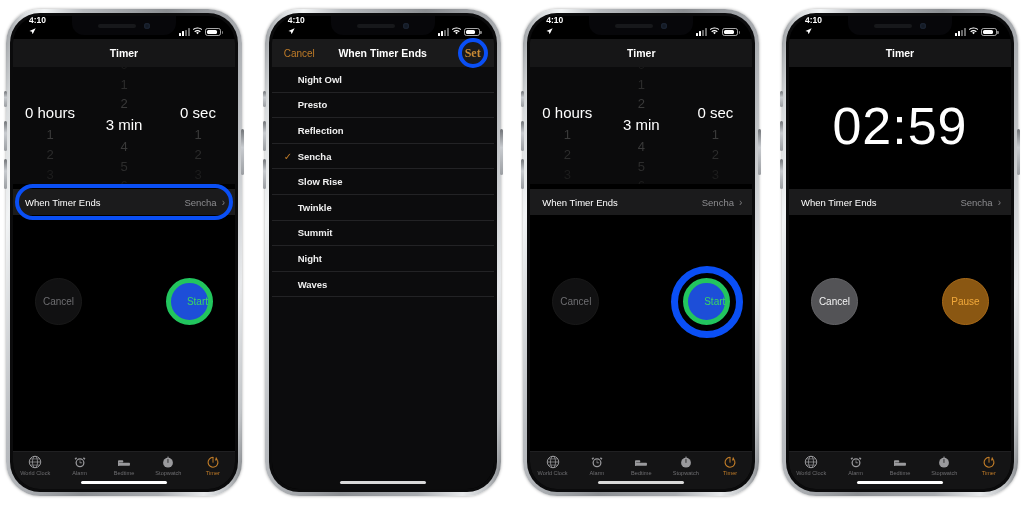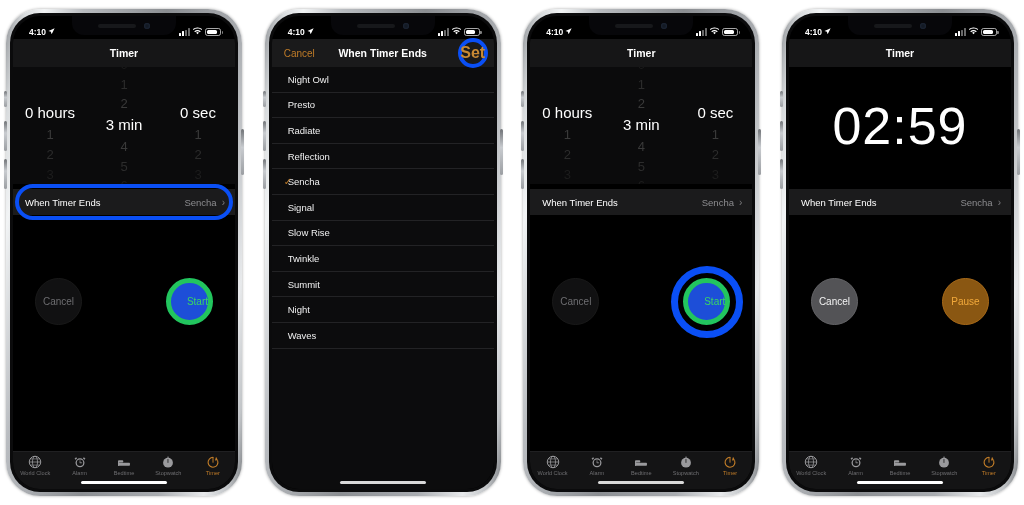--- a/index.html
+++ b/index.html
@@ -85,21 +85,21 @@
     height: 23px;
     flex: 0 0 auto;
     display: flex; align-items: flex-end;
     justify-content: space-between;
     padding: 0 14px 2px 16px;
     color: #fff;
     font-size: 8.5px;
     font-weight: bold;
     z-index: 20;
   }
-  .sb-left { display: flex; align-items: flex-start; gap: 2px; }
+  .sb-left { display: flex; align-items: flex-start; gap: 2px; flex-direction: column; }
   .sb-right { display: flex; align-items: center; gap: 3px; }
   .loc-arrow { display: inline-block; }
   .bars { display: flex; align-items: flex-end; gap: 1px; height: 7px; }
   .bars i { width: 2px; background: #fff; border-radius: .5px; display:block; }
   .bars i:nth-child(1){ height: 3px; }
   .bars i:nth-child(2){ height: 4.5px; }
   .bars i:nth-child(3){ height: 6px; background:#6a6a6a; }
   .bars i:nth-child(4){ height: 7.5px; background:#6a6a6a; }
   .batt {
     width: 16px; height: 8px;
@@ -141,21 +141,21 @@
     position: absolute; right: 6px; top: 50%;
     transform: translateY(-50%);
     width: 30px; height: 30px;
     display: flex; align-items: center; justify-content: center;
   }
   .set-ring {
     position: absolute; inset: 0;
     border: 4px solid #0a4ff5;
     border-radius: 50%;
   }
-  .set-label { position: relative; color:#c98a34; font-size:16px; z-index:2; }
+  .set-label { position: relative; color:#c98a34; font-size:12px; z-index:2;font-family:Liberation Serif, serif; }
 
   
   .picker {
     flex: 0 0 auto;
     height: 117px;
     background: #0b0b0c;
     display: flex;
     position: relative;
     overflow: hidden;
   }
@@ -287,21 +287,21 @@
     font-size: 9.5px;
     border-bottom: 1px solid #232325;
     position: relative;
   }
   .sitem .check {
     position: absolute;
     left: 12px;
     color: #c07c28;
     font-size: 10px;
   }
-  .sitem .lbl { margin-left: 4px; }
+  .sitem .lbl { margin-left: 14px; font-weight: bold; }
 
   
   .tabbar {
     flex: 0 0 auto;
     height: 38px;
     background: #141415;
     display: flex;
     align-items: flex-start;
     padding-top: 3px;
     border-top: 1px solid #202022;
@@ -545,32 +545,26 @@
         </div>
 
         <div class="soundlist">
           <div class="sitem">
               <span class="lbl">Night Owl</span>
             </div>
           <div class="sitem">
               <span class="lbl">Presto</span>
             </div>
           <div class="sitem">
-              <span class="lbl">Radiate</span>
-            </div>
-          <div class="sitem">
               <span class="lbl">Reflection</span>
             </div>
           <div class="sitem">
             <span class="check">✓</span>
             <span class="lbl">Sencha</span>
           </div>
-          <div class="sitem">
-              <span class="lbl">Signal</span>
-            </div>
           <div class="sitem">
               <span class="lbl">Slow Rise</span>
             </div>
           <div class="sitem">
               <span class="lbl">Twinkle</span>
             </div>
           <div class="sitem">
               <span class="lbl">Summit</span>
             </div>
           <div class="sitem">

